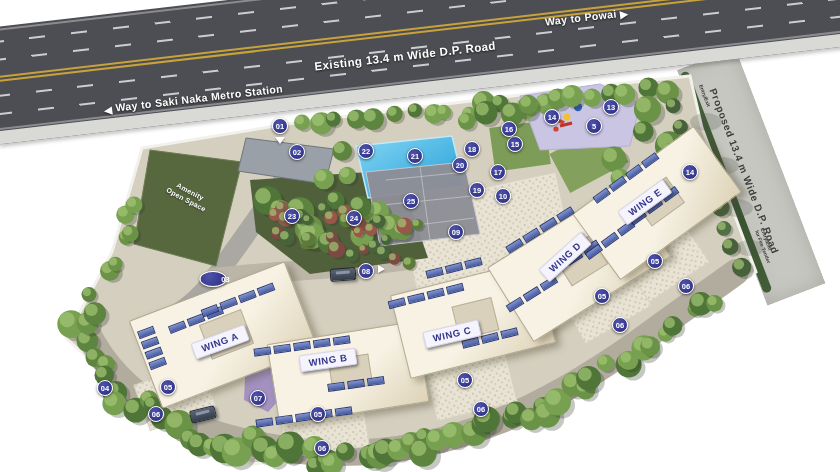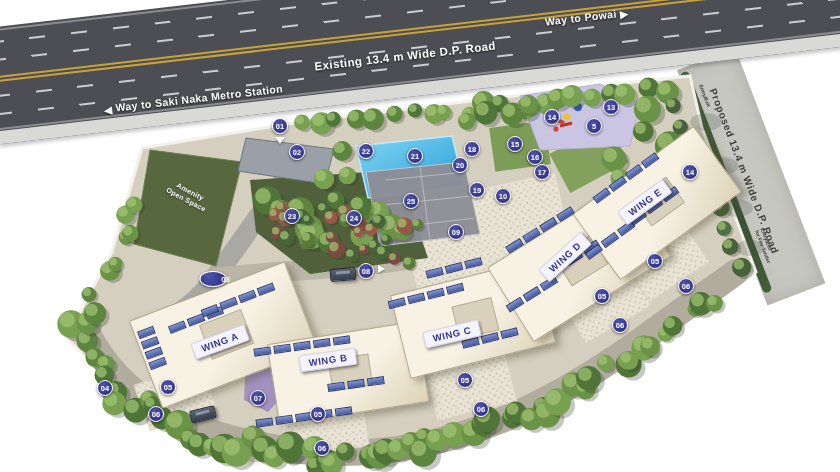--- a/index.html
+++ b/index.html
@@ -701,22 +701,22 @@
       <div class="marker" style="left: 686px; top: 286px;">06</div>
       <div class="marker" style="left: 366px; top: 271px;">08</div>
       <div class="m-arrow right" style="left: 378px; top: 265px;"></div>
       <div class="marker" style="left: 456px; top: 232px;">09</div>
       <div class="marker" style="left: 503px; top: 196px;">10</div>
       <div class="marker" style="left: 690px; top: 172px;">14</div>
       <div class="marker" style="left: 594px; top: 126px;">5</div>
       <div class="marker" style="left: 611px; top: 107px;">13</div>
       <div class="marker" style="left: 552px; top: 117px;">14</div>
       <div class="marker" style="left: 515px; top: 144px;">15</div>
-      <div class="marker" style="left: 535px; top: 129px; margin-top: 28px;">16</div>
-      <div class="marker" style="left: 498px; top: 172px; margin-left: 44px;">17</div>
+      <div class="marker" style="left: 509px; top: 129px;">16</div>
+      <div class="marker" style="left: 498px; top: 172px;">17</div>
       <div class="marker" style="left: 472px; top: 149px;">18</div>
       <div class="marker" style="left: 477px; top: 190px;">19</div>
       <div class="marker" style="left: 460px; top: 165px;">20</div>
       <div class="marker" style="left: 415px; top: 156px;">21</div>
       <div class="marker" style="left: 366px; top: 151px;">22</div>
       <div class="marker" style="left: 292px; top: 216px;">23</div>
       <div class="marker" style="left: 354px; top: 218px;">24</div>
       <div class="marker" style="left: 411px; top: 201px;">25</div>
     </div>
 <div class="parray col" style="left: 152px; top: 348px; transform: translate(-50%, -50%) rotate(-20deg);">

